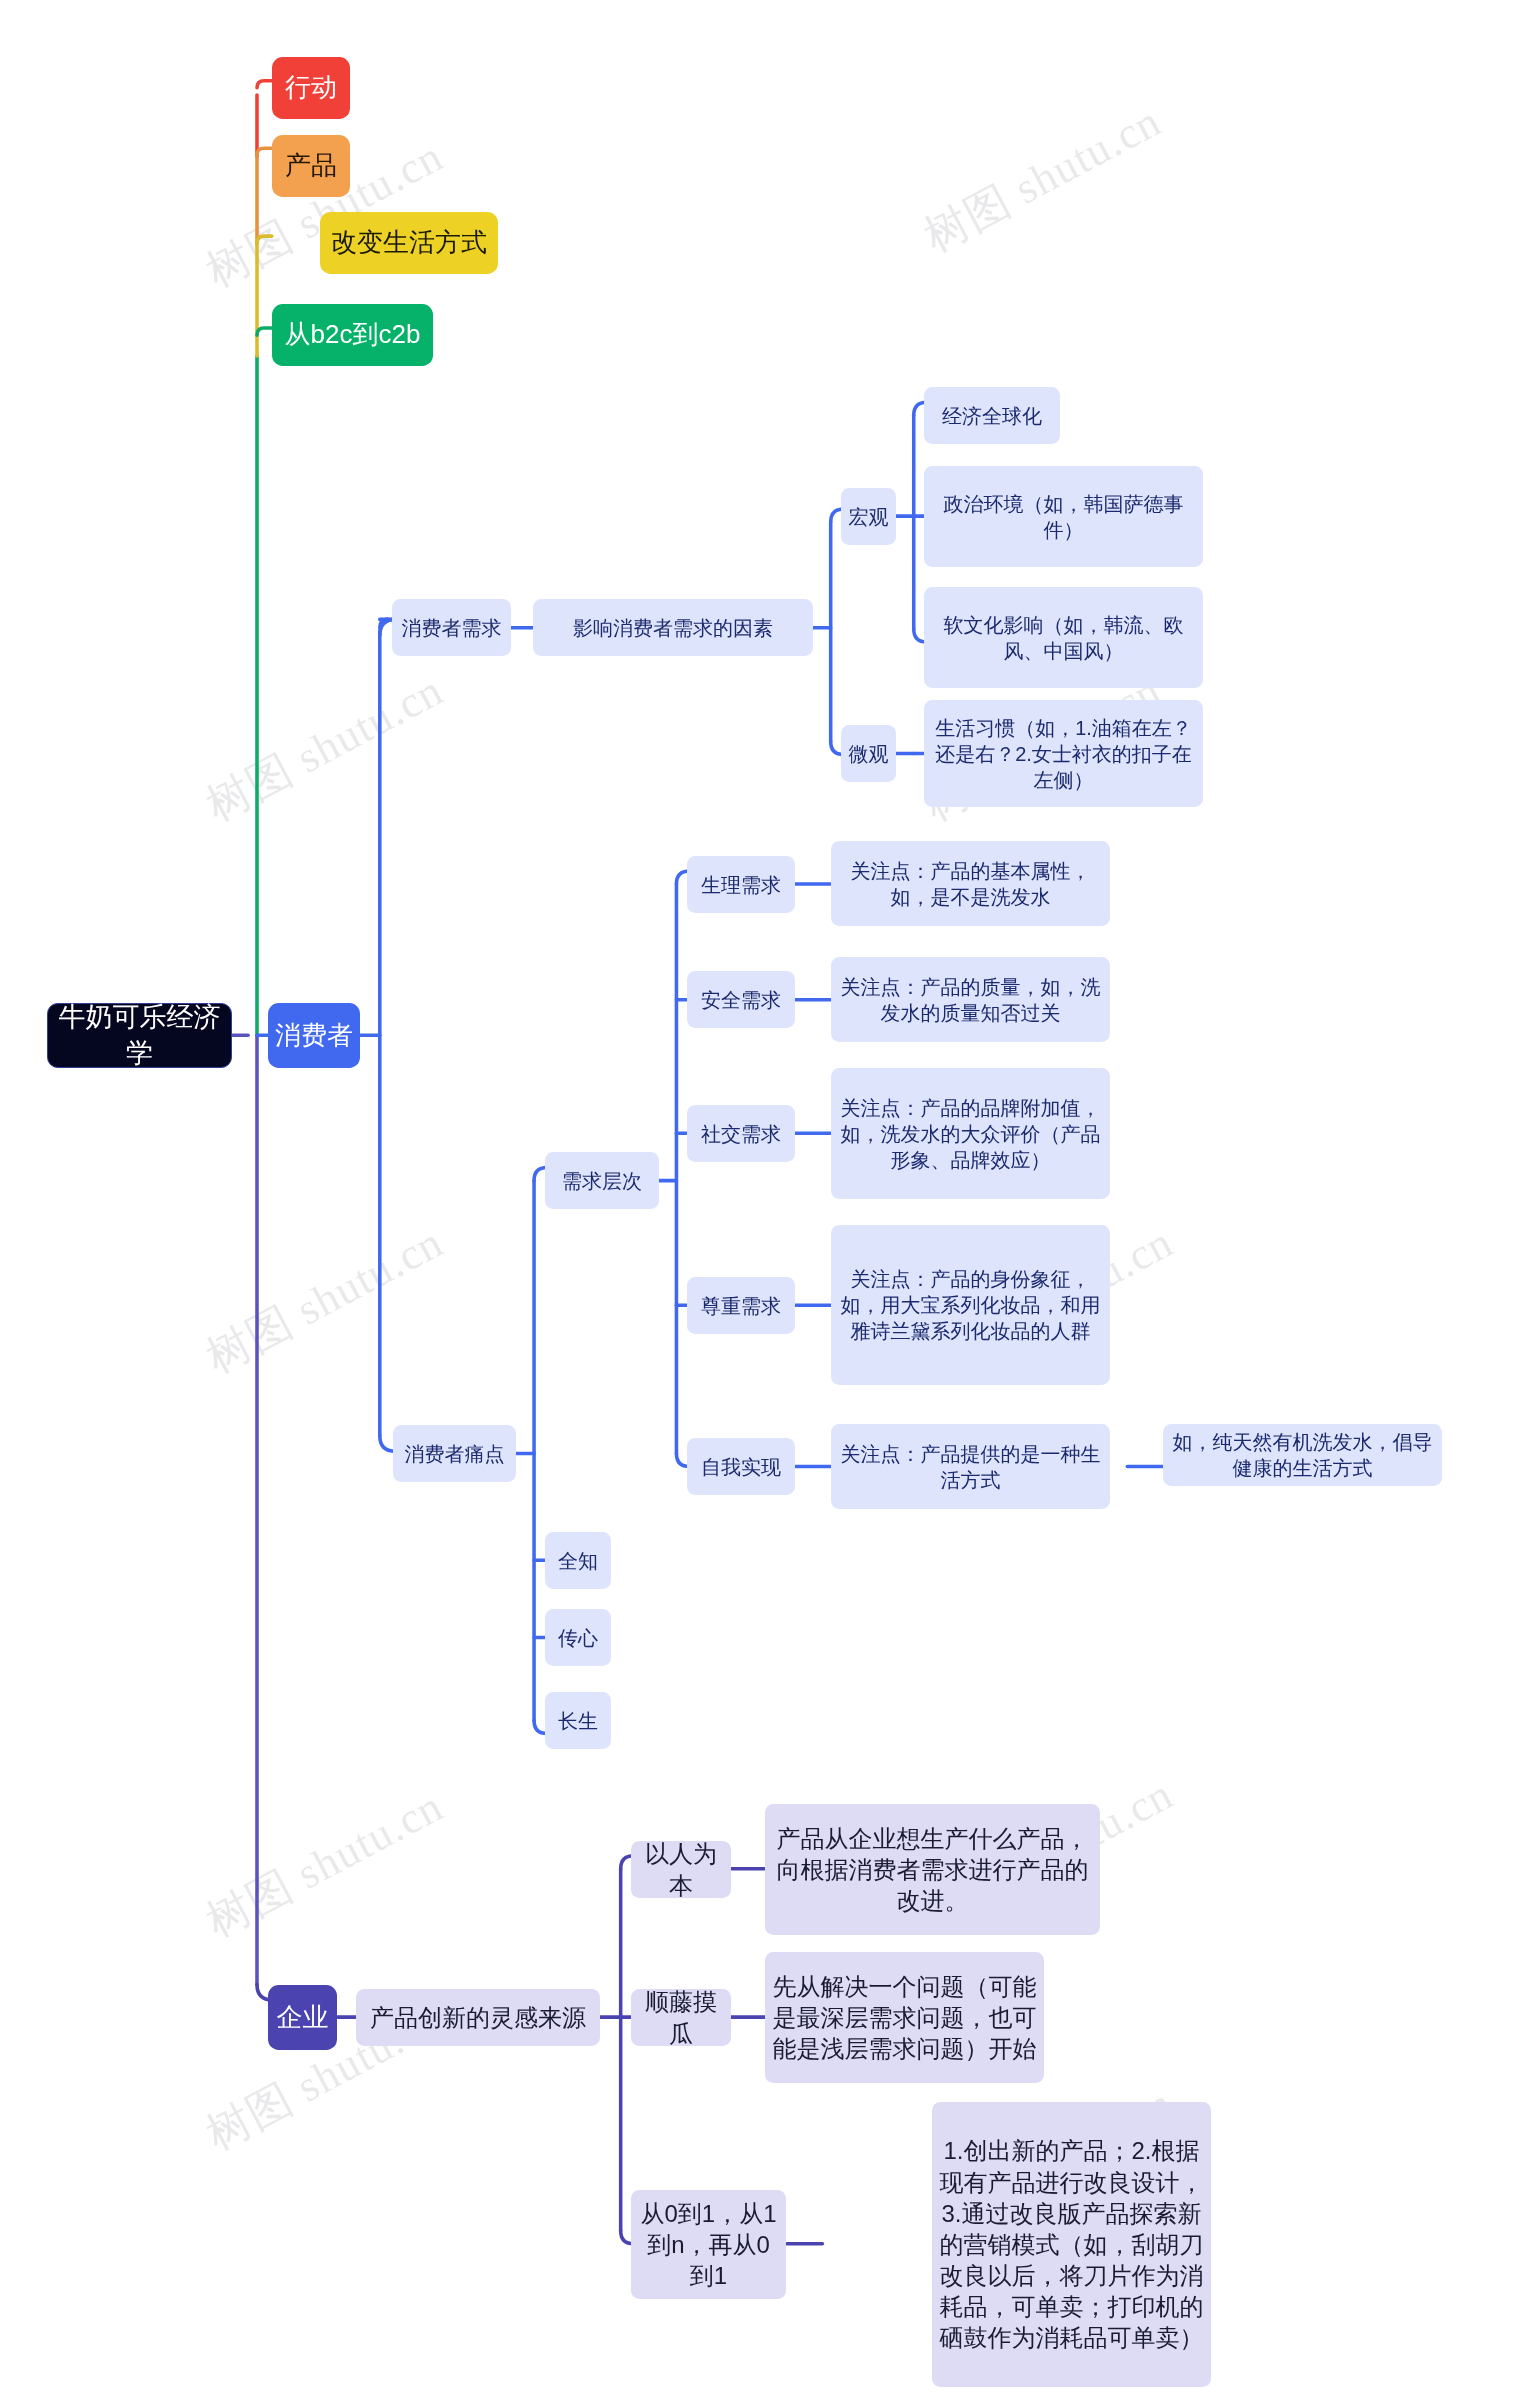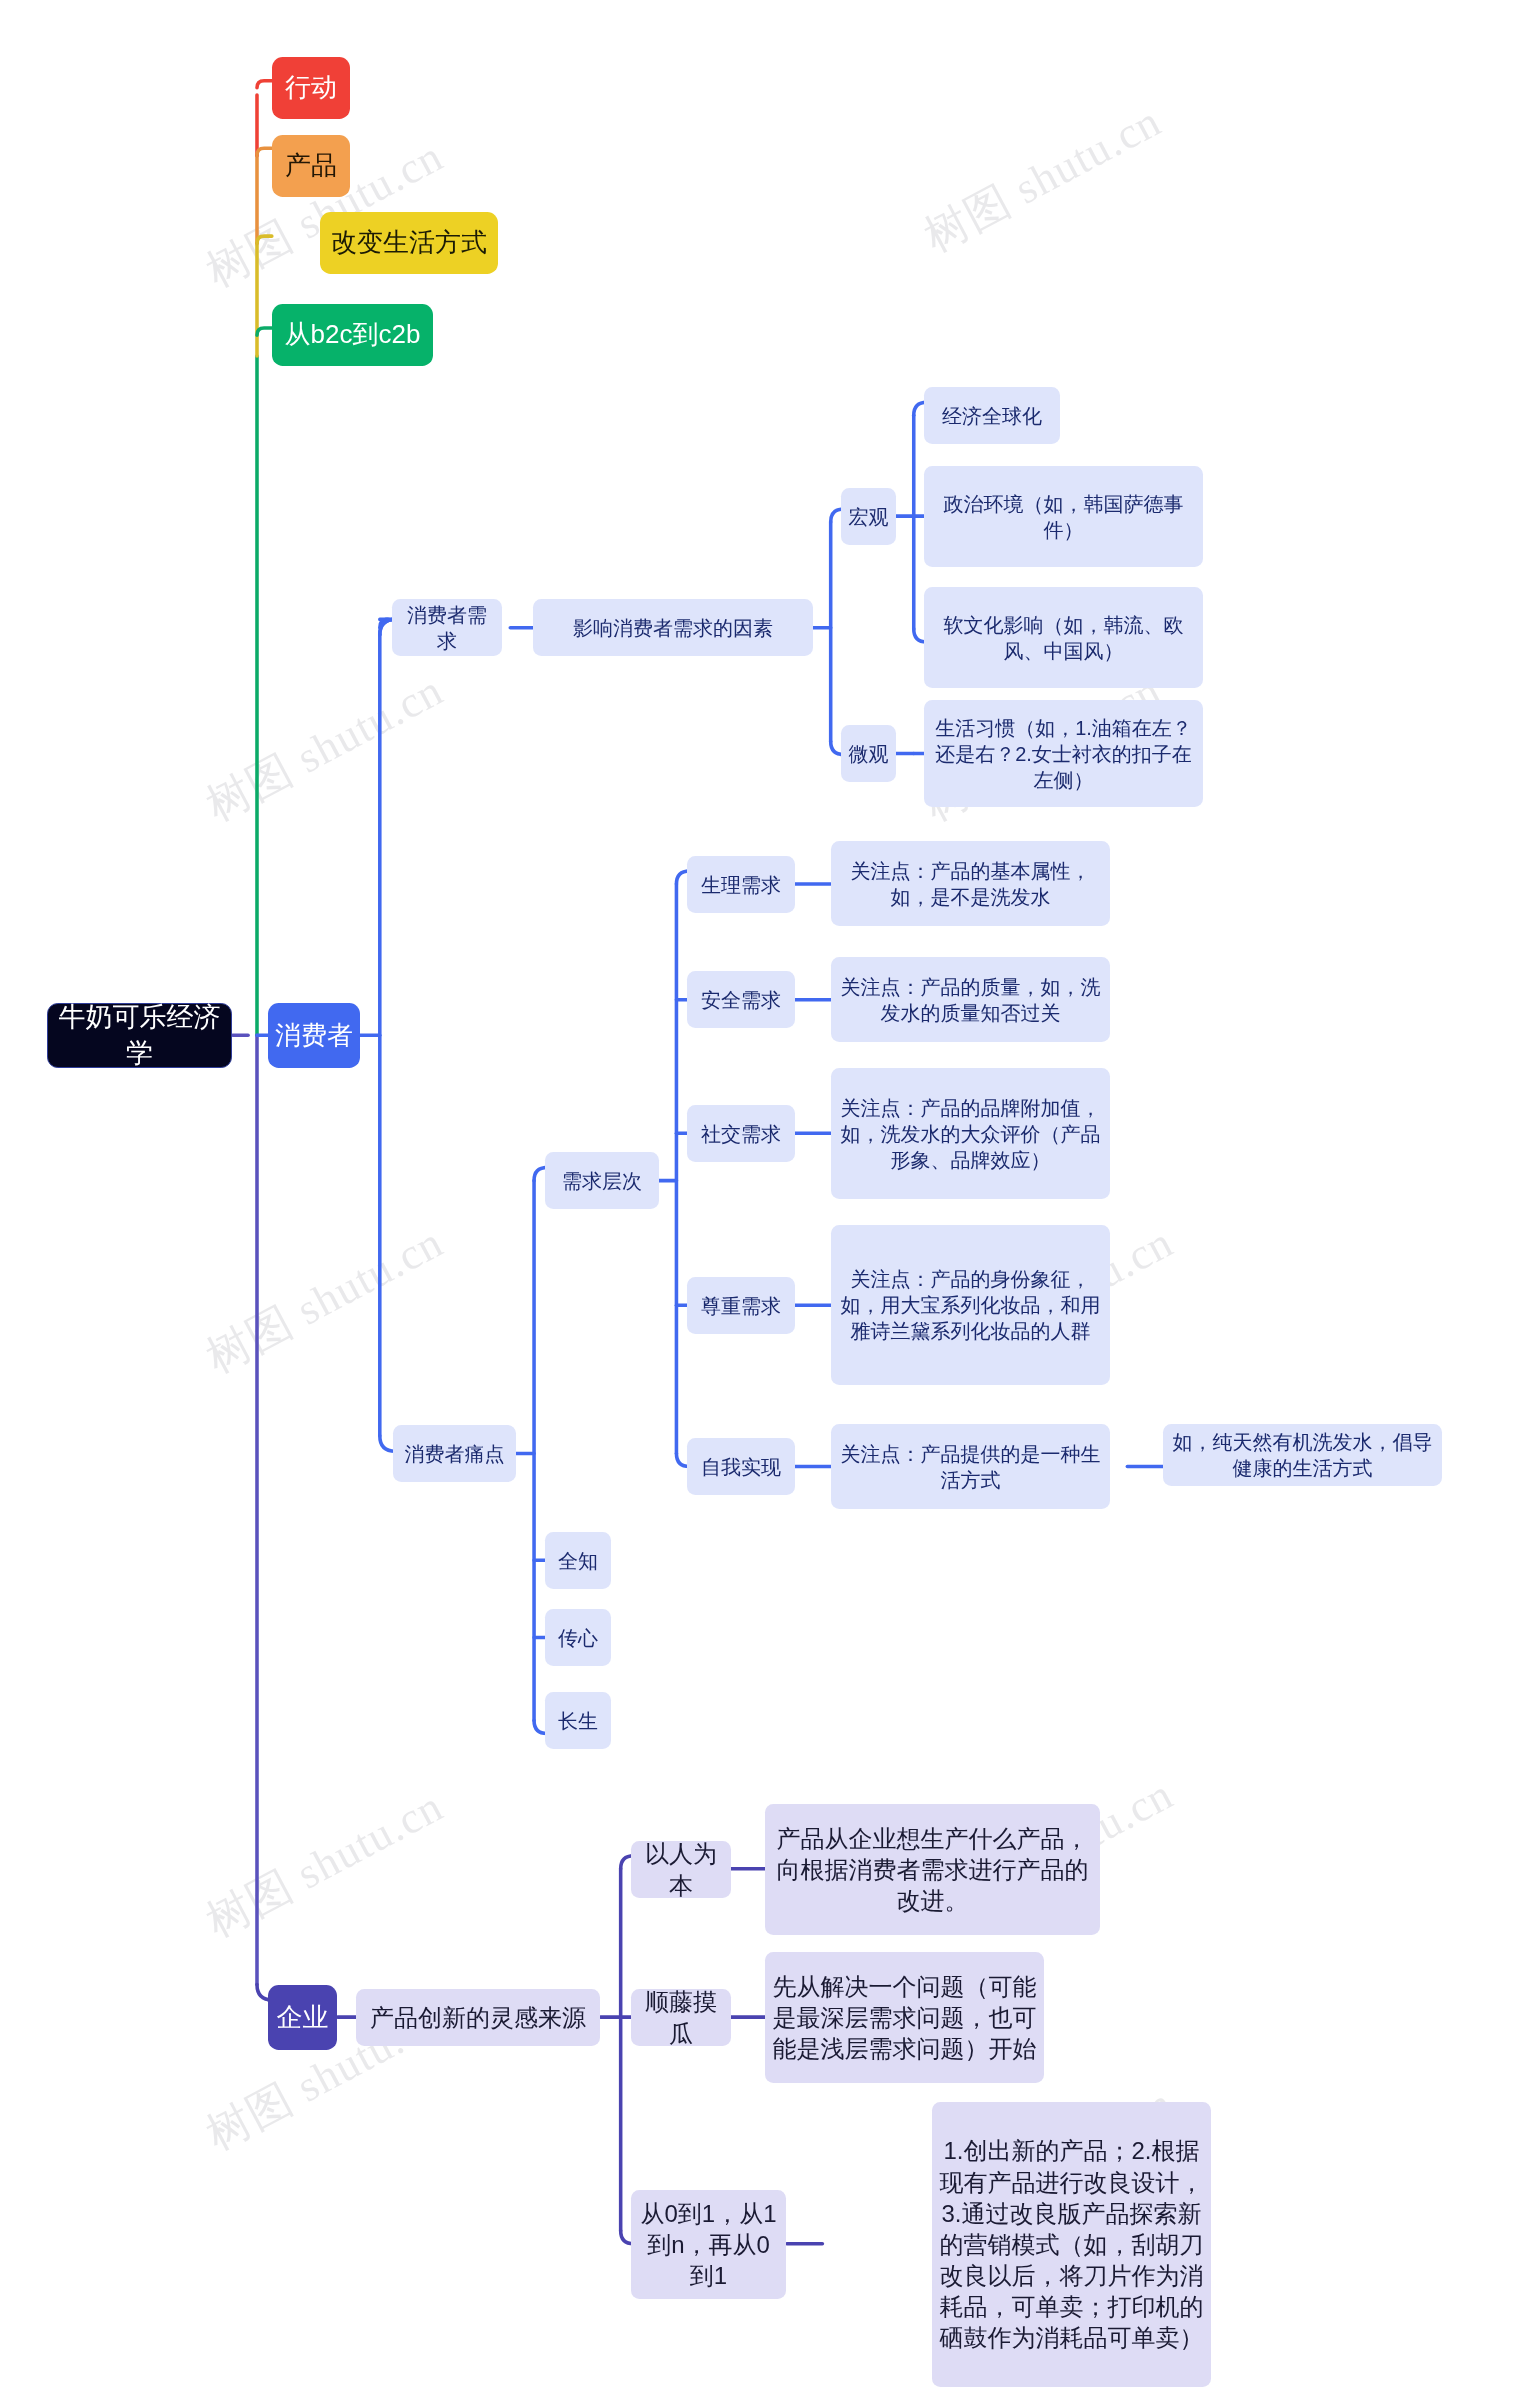--- a/index.html
+++ b/index.html
@@ -185,21 +185,21 @@
 
   <div class="node n-red" style="left:272px;top:57px;width:78px;height:62px;">行动</div>
   <div class="node n-orange" style="left:272px;top:135px;width:78px;height:62px;">产品</div>
   <div class="node n-yellow" style="left:272px;top:212px;width:178px;height:62px;">改变生活方式</div>
   <div class="node n-green" style="left:272px;top:304px;width:161px;height:62px;">从b2c到c2b</div>
 
   <div class="node n-root" style="left:47px;top:1003px;width:185px;height:65px;">牛奶可乐经济学</div>
 
   <div class="node n-consumer" style="left:268px;top:1003px;width:92px;height:65px;">消费者</div>
 
-  <div class="node n-plain" style="left:392px;top:599px;width:110px;height:57px;">消费者需求</div>
+  <div class="node n-plain" style="left:392px;top:599px;width:119px;height:57px;">消费者需求</div>
 
   <div class="node n-plain" style="left:533px;top:599px;width:280px;height:57px;">影响消费者需求的因素</div>
 
   <div class="node n-plain" style="left:841px;top:488px;width:55px;height:57px;">宏观</div>
 
   <div class="node n-plain" style="left:924px;top:387px;width:136px;height:57px;">经济全球化</div>
 
   <div class="node n-plain" style="left:924px;top:466px;width:279px;height:101px;">政治环境（如，韩国萨德事件）</div>
 
   <div class="node n-plain" style="left:924px;top:587px;width:279px;height:101px;">软文化影响（如，韩流、欧风、中国风）</div>

